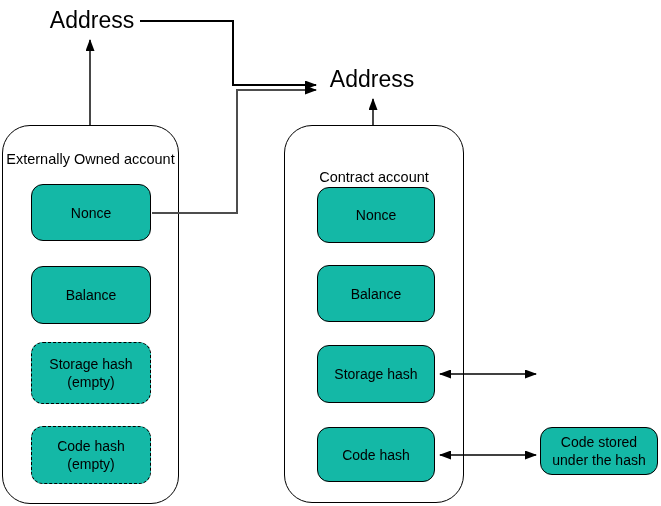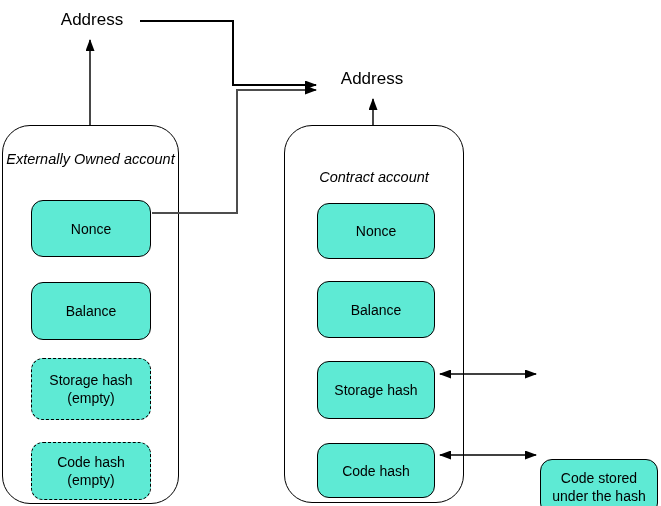--- a/index.html
+++ b/index.html
@@ -22,43 +22,41 @@
     border-radius: 28px;
     background: #ffffff;
     box-sizing: border-box;
   }
   .group-title {
     position: absolute;
     text-align: center;
     font-size: 14.5px;
     line-height: 17px;
     white-space: nowrap;
-    font-style: italic;
   }
   .node {
     position: absolute;
     border: 1px solid #000000;
     border-radius: 12px;
-    background: #5eead4;
+    background: #14b8a6;
     box-sizing: border-box;
     display: flex;
     align-items: center;
     justify-content: center;
     text-align: center;
     font-size: 14px;
     line-height: 18px;
     white-space: pre-line;
-    margin-top: 16px;
   }
   .node.dashed {
     border-style: dashed;
   }
   .address-label {
     position: absolute;
-    font-size: 17px;
+    font-size: 23px;
     line-height: 22px;
     text-align: center;
     white-space: nowrap;
   }
   #connector-layer {
     position: absolute;
     left: 0;
     top: 0;
     width: 661px;
     height: 506px;
@@ -85,21 +83,21 @@
 (empty)</div>
 
   <div class="outer-box" style="left:284px; top:125px; width:180px; height:378px;"></div>
   <div class="group-title" style="left:284px; top:169px; width:180px;">Contract account</div>
 
   <div class="node" style="left:317px; top:187px; width:118px; height:56px;">Nonce</div>
   <div class="node" style="left:317px; top:265px; width:118px; height:57px;">Balance</div>
   <div class="node" style="left:317px; top:345px; width:118px; height:58px;">Storage hash</div>
   <div class="node" style="left:317px; top:427px; width:118px; height:55px;">Code hash</div>
 
-  <div class="node" style="left:540px; top:443px; width:118px; height:56px;">Code stored
+  <div class="node" style="left:540px; top:427px; width:118px; height:48px;">Code stored
 under the hash</div>
 
   <svg id="connector-layer" viewBox="0 0 661 506" xmlns="http://www.w3.org/2000/svg">
     <defs>
       <marker id="arrow-end" markerUnits="userSpaceOnUse" markerWidth="12" markerHeight="9" refX="11" refY="4.5" orient="auto">
         <path d="M0,0 L12,4.5 L0,9 z" fill="#000000"></path>
       </marker>
       <marker id="arrow-start" markerUnits="userSpaceOnUse" markerWidth="12" markerHeight="9" refX="1" refY="4.5" orient="auto">
         <path d="M12,0 L0,4.5 L12,9 z" fill="#000000"></path>
       </marker>

